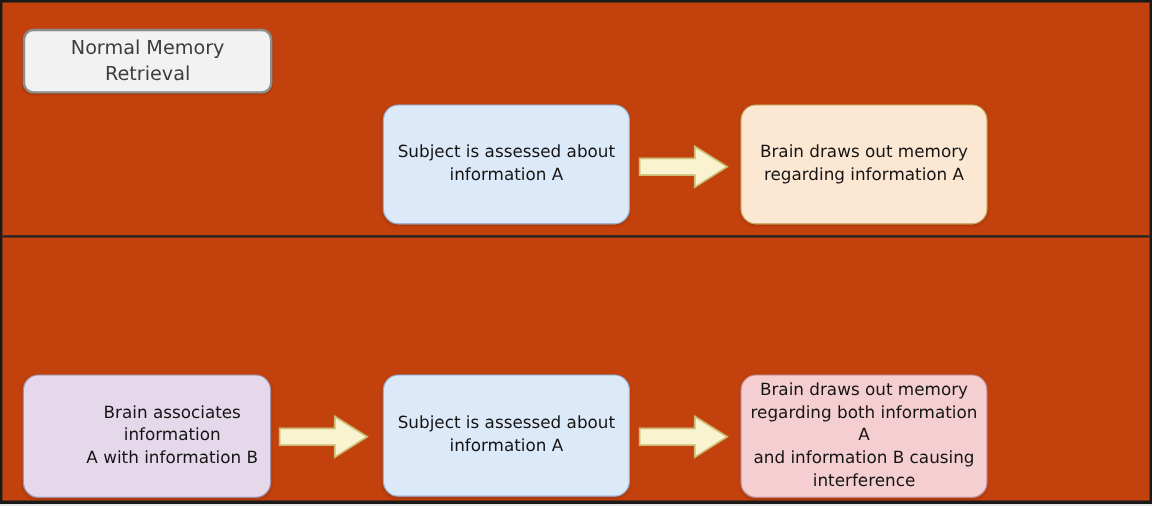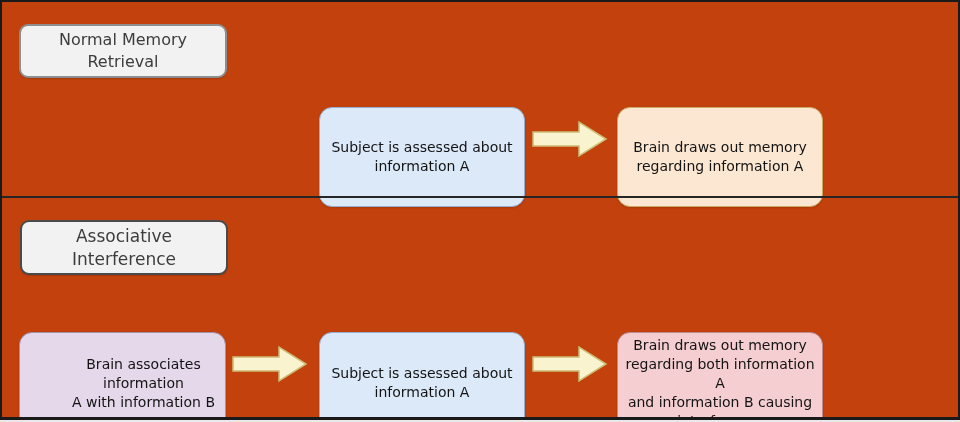--- a/index.html
+++ b/index.html
@@ -53,21 +53,20 @@
     justify-content: center;
     text-align: center;
     border-radius: 13px;
     border: 1.5px solid #999;
     color: #141414;
     font-size: 14px;
     line-height: 1.35;
     white-space: pre-line;
     padding: 4px 6px;
     box-shadow: 0 1px 2px rgba(0,0,0,0.12);
-    margin-top: 20px;
   }
   .node-blue-top   { left: 317px; top: 85px;  width: 206px; height: 100px; }
   .node-orange     { left: 615px; top: 85px;  width: 206px; height: 100px; }
   .node-purple     { left: 17px;  top: 310px; width: 207px; height: 103px; padding-left: 48px; }
   .node-blue-bot   { left: 317px; top: 310px; width: 206px; height: 102px; }
   .node-pink       { left: 615px; top: 310px; width: 206px; height: 103px; }
   .arrow {
     position: absolute;
     width: 76px; height: 38px;
   }
@@ -88,21 +87,20 @@
 
   <svg class="arrow arrow-top" viewBox="0 0 76 38">
     <polygon points="1,12 47,12 47,2 74,19 47,36 47,26 1,26" stroke-width="1.5" fill="#faf3d0" stroke="#ccbc74"></polygon>
   </svg>
 
   <div class="node node-orange" style="background-color: rgb(252, 232, 210); border-color: rgb(201, 171, 98);">Brain draws out memory
 regarding information A</div>
 
   <div class="divider"></div>
 
-  <div class="label-box label-assoc">Associative Interference</div>
 
   <div class="node node-purple" style="background-color: rgb(228, 216, 234); border-color: rgb(163, 145, 170);">Brain associates information
 A with information B</div>
 
   <svg class="arrow arrow-bl" viewBox="0 0 76 38">
     <polygon points="1,12 47,12 47,2 74,19 47,36 47,26 1,26" stroke-width="1.5" fill="#faf3d0" stroke="#ccbc74"></polygon>
   </svg>
 
   <div class="node node-blue-bot" style="background-color: rgb(219, 233, 249); border-color: rgb(148, 175, 209);">Subject is assessed about
 information A</div>

